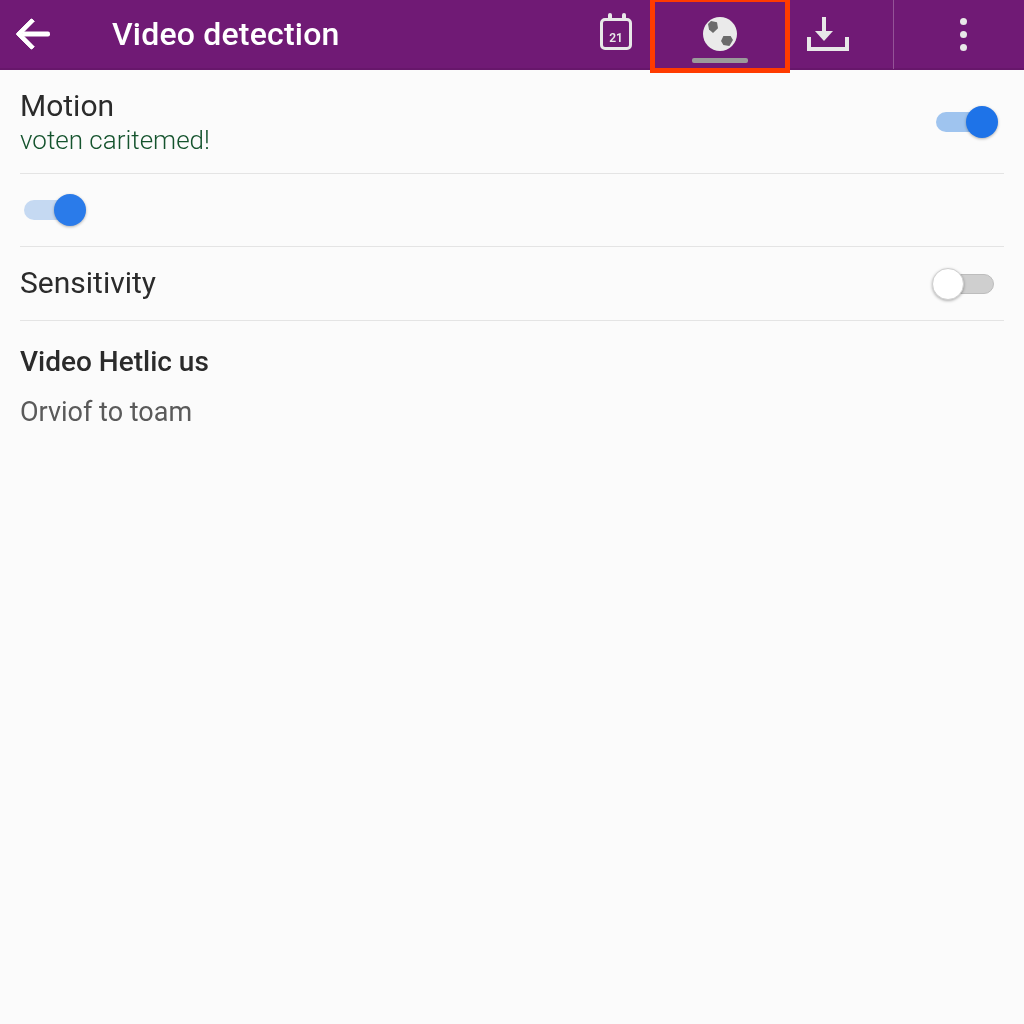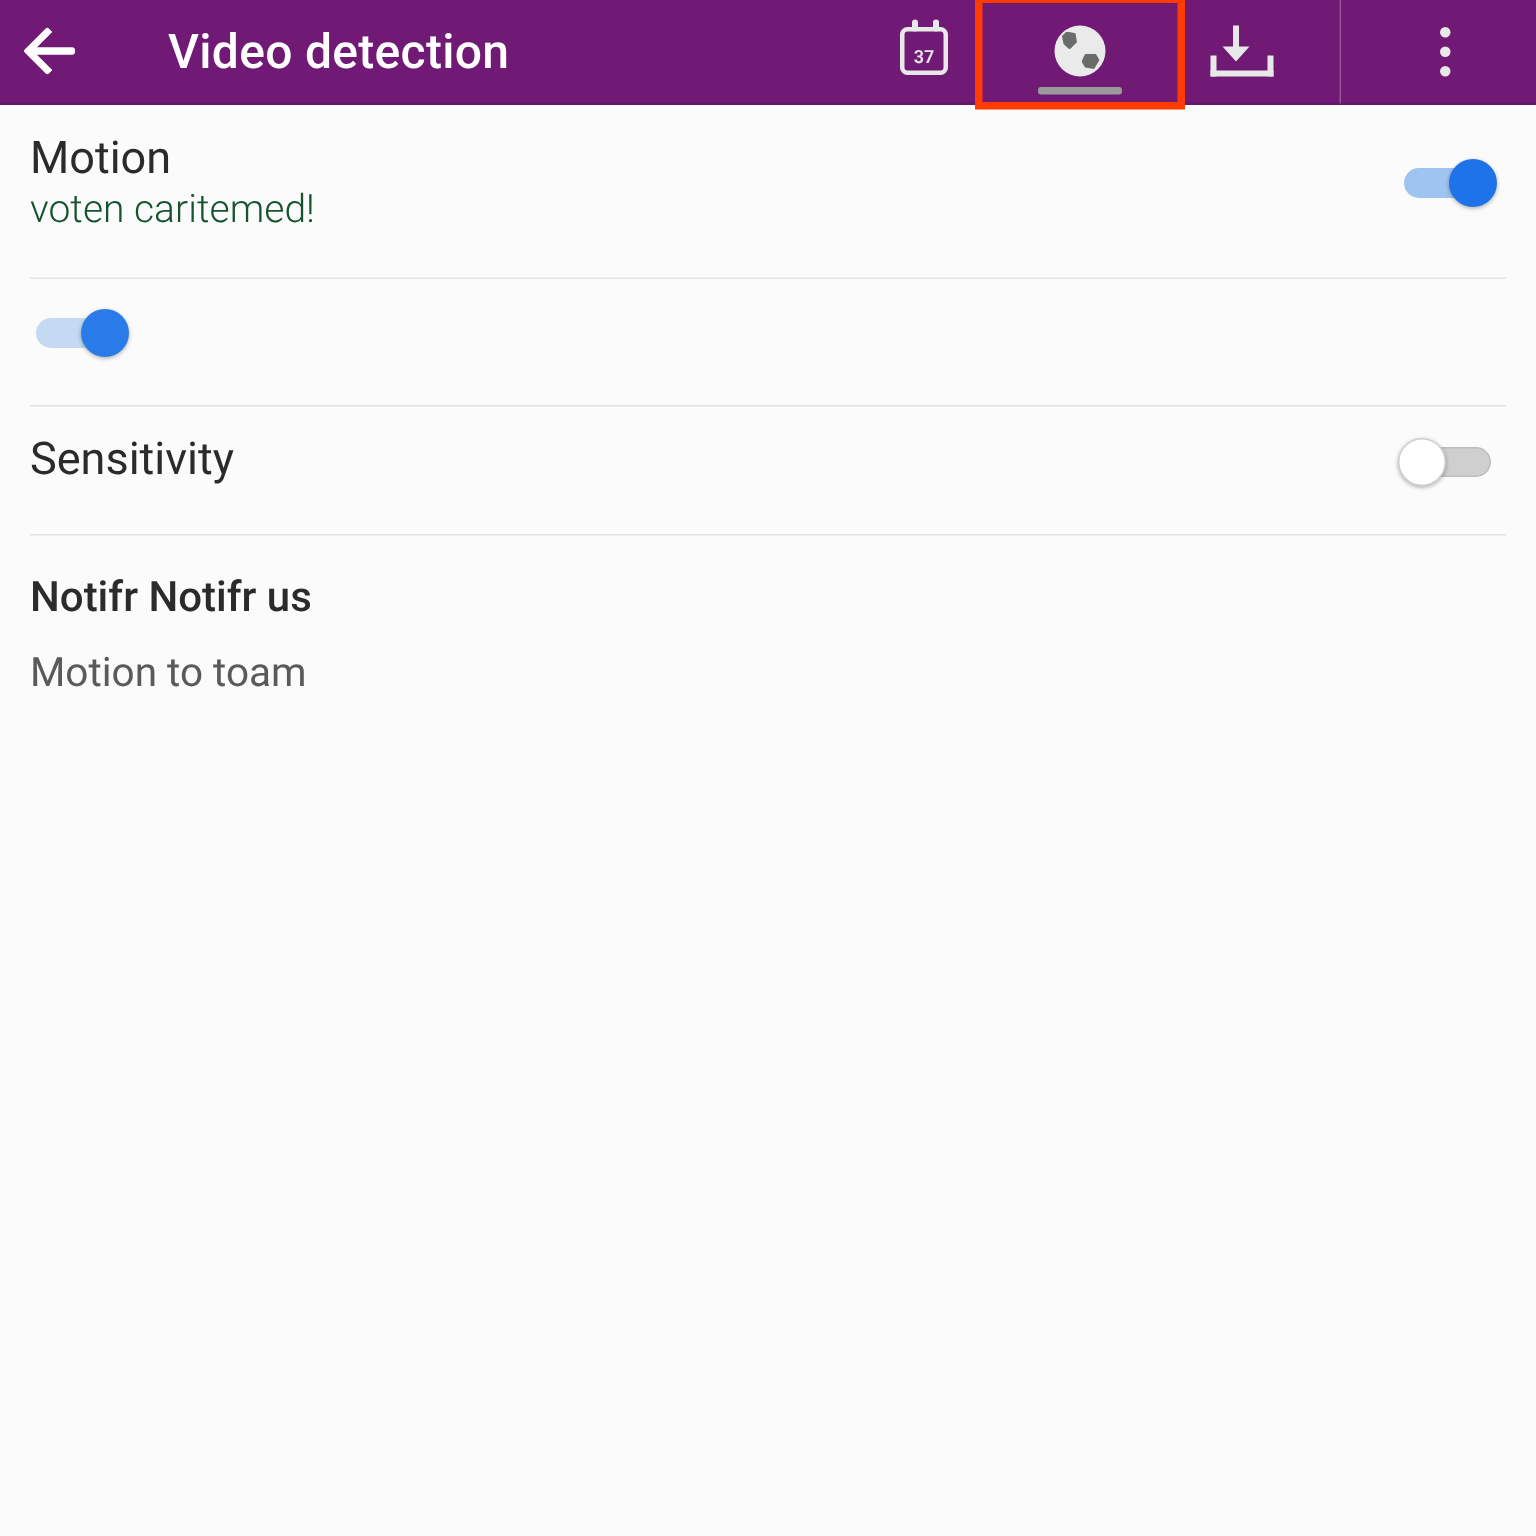--- a/index.html
+++ b/index.html
@@ -157,21 +157,21 @@
   .vsep {
     width: 1px; height: 70px;
     background: rgba(255,255,255,0.25);
   }
 
   
   .list { padding: 0 20px; }
   .row {
     display: flex;
     align-items: center;
-    padding: 18px 0 30px 0;
+    padding: 18px 0 18px 0;
     border-bottom: 1px solid #e4e4e4;
   }
   .row:last-of-type { border-bottom: none; }
   .row .texts { flex: 1 1 auto; min-width: 0; }
   .row .primary {
     font-size: 30px;
     color: #2b2b2b;
     font-weight: 400;
     margin-bottom: 2px;
   }
@@ -224,21 +224,21 @@
 
 <div class="appbar">
   <div class="nav-btn">
     <div class="back-arrow"></div>
   </div>
   <div class="title">Video detection</div>
 
   <div class="actions">
     <div class="action-btn">
       <div class="cal-icon">
-        <span class="cal-num">37</span>
+        <span class="cal-num">21</span>
       </div>
     </div>
 
     <div class="action-btn" style="position:relative;">
       <div class="globe-icon"></div>
       <div class="action-underline"></div>
       <div class="highlight-box"></div>
     </div>
 
     <div class="action-btn">
@@ -282,16 +282,16 @@
   <div class="row">
     <div class="texts">
       <div class="primary">Sensitivity</div>
     </div>
     <div class="switch off">
       <div class="track"></div>
         <div class="thumb"></div>
     </div>
   </div>
 
-  <div class="section-header">Notifr Notifr us</div>
-  <div class="plain-line">Motion to toam</div>
+  <div class="section-header">Video Hetlic us</div>
+  <div class="plain-line">Orviof to toam</div>
 
 </div>
 
 </body></html>

